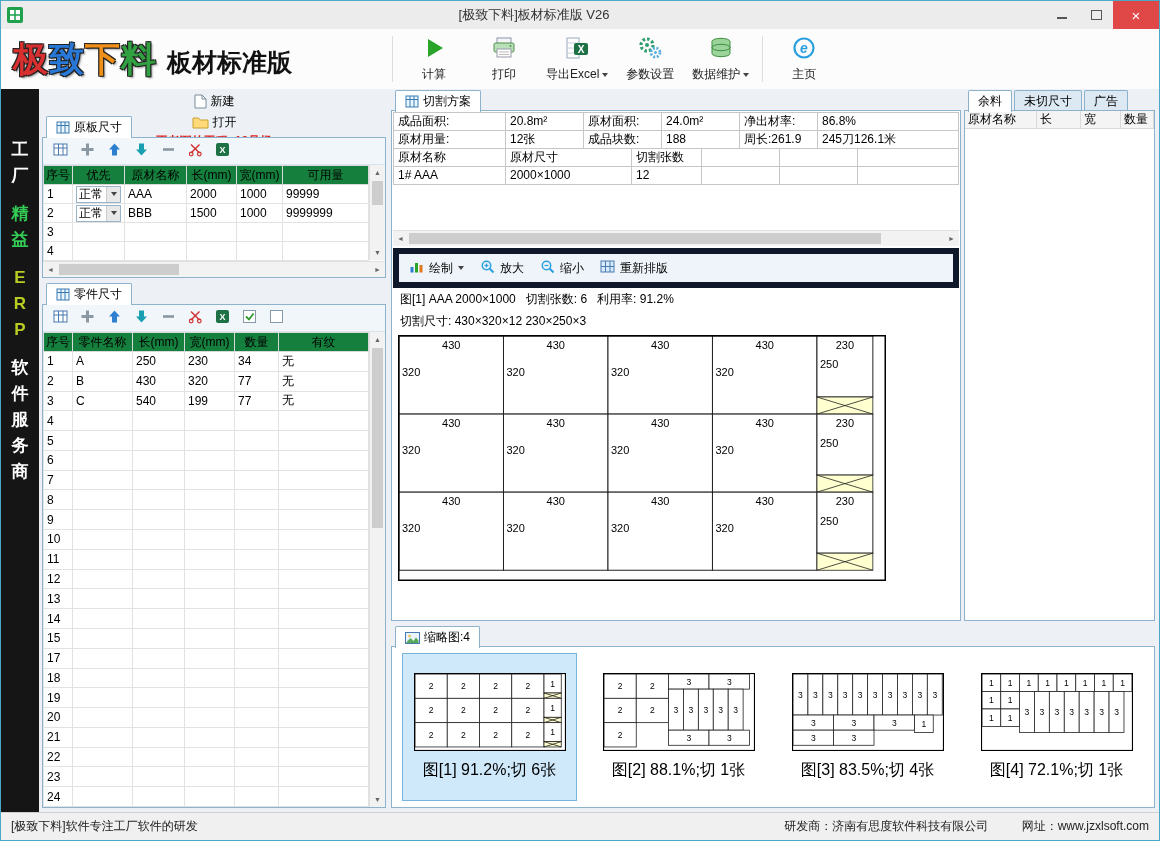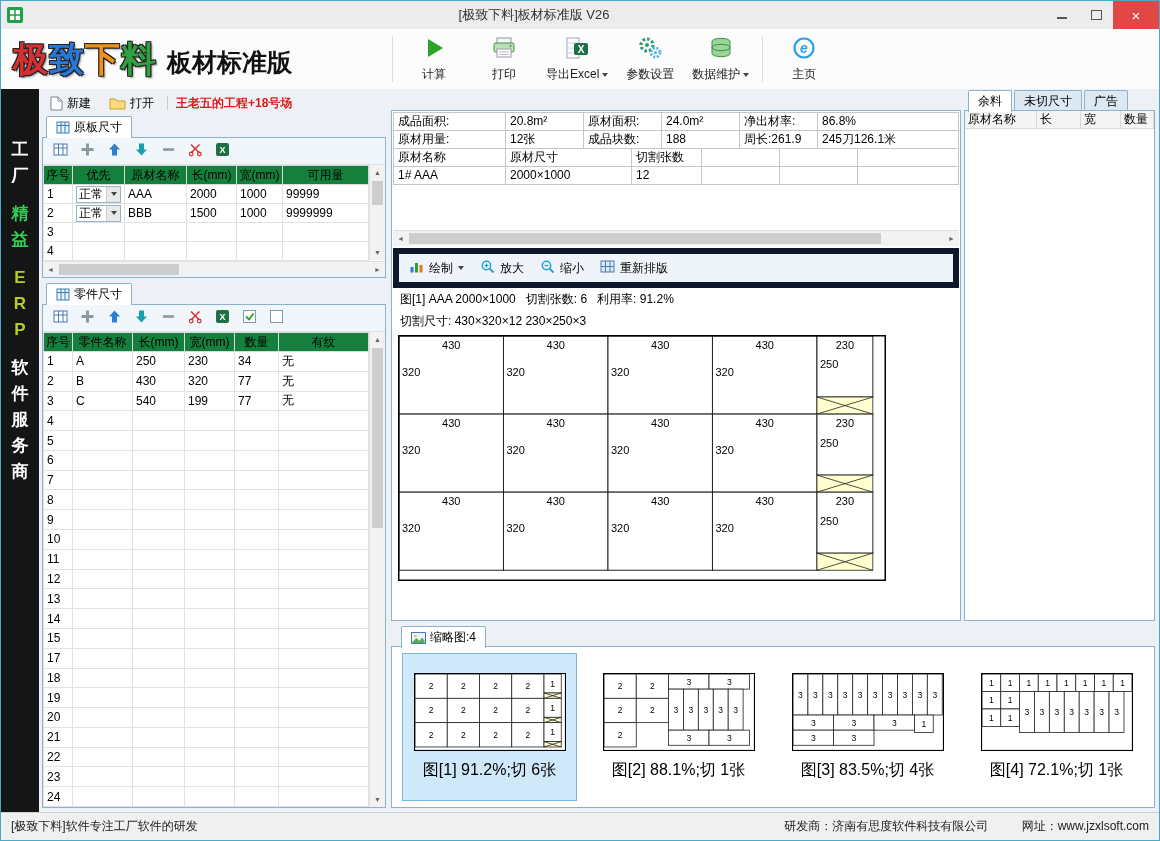--- a/index.html
+++ b/index.html
@@ -31,21 +31,21 @@
 
   
   .main{position:absolute;left:0;top:88px;right:0;bottom:28px;background:#edf1f5;}
 
   
   .side-black{position:absolute;left:0;top:0;bottom:0;width:38px;background:#151515;padding-top:48px;box-sizing:border-box;}
   .side-ch{text-align:center;font-size:17px;font-weight:bold;line-height:26px;}
 
   
   .left-panel{position:absolute;left:38px;top:0;width:350px;bottom:0;padding:2px 3px;box-sizing:border-box;}
-  .file-bar{height:24px;display:flex;align-items:center;gap:8px;padding:0 3px;}
+  .file-bar{height:24px;display:flex;align-items:center;padding:0 3px;flex-direction:column;}
   .fb-btn{display:flex;align-items:center;gap:4px;padding:1px 4px;border:1px solid transparent;}
   .fb-div{width:1px;height:14px;background:#ccc;}
   .project-name{color:#e01818;font-weight:bold;}
 
   .tabstrip{display:flex;align-items:flex-end;height:22px;padding-left:4px;}
   .tab{display:inline-flex;align-items:center;gap:4px;height:21px;padding:0 9px;background:#dce9f3;border:1px solid #8db2cc;border-bottom:none;border-radius:2px 2px 0 0;margin-right:2px;margin-bottom:-1px;font-size:12px;}
   .tab.active{background:#fff;position:relative;z-index:2;}
   .tab-ico{display:flex;align-items:center;}
 
   .gbody{border:1px solid #8db2cc;background:#fff;position:relative;z-index:1;}
@@ -81,21 +81,21 @@
   .info-line{padding:3px 0 2px 8px;font-size:12px;white-space:pre;}
   .diagram{width:488px;height:246px;margin:3px 0 0 6px;}
 
   
   .right-panel{position:absolute;left:963px;top:0;right:4px;height:532px;}
   .rbody{position:absolute;left:0;right:0;top:21px;bottom:0;border:1px solid #8db2cc;background:#fff;}
   .rhead{display:grid;grid-template-columns:72px 44px 40px 1fr;}
   .rcol{background:#f4f4f4;border-right:1px solid #d9d9d9;border-bottom:1px solid #d9d9d9;height:17px;line-height:17px;padding:0 3px;font-size:12px;overflow:hidden;white-space:nowrap;}
 
   
-  .bottom-panel{position:absolute;left:390px;top:536px;right:4px;bottom:4px;padding-left:6px;}
+  .bottom-panel{position:absolute;left:390px;top:536px;right:4px;bottom:4px;}
   .bbody{position:absolute;left:0;right:0;top:21px;bottom:0;border:1px solid #8db2cc;background:#fff;display:flex;gap:14px;padding:6px 10px;box-sizing:border-box;}
   .thumb{width:180px;display:flex;flex-direction:column;align-items:center;justify-content:center;gap:9px;border:1px solid transparent;box-sizing:border-box;}
   .thumb.selected{background:#cfe9fa;border-color:#78b4dc;}
   .tdiag{width:152px;height:78px;}
   .tcap{font-size:16px;}
 
   
   .statusbar{position:absolute;left:0;right:0;bottom:0;height:28px;background:#f0f0f0;border-top:1px solid #d0d0d0;display:flex;align-items:center;padding:0 10px;box-sizing:border-box;}
   .sb-left{flex:1;color:#222;}
   .sb-right span{margin-left:30px;color:#222;}
@@ -673,20 +673,33 @@
                   <span class="sb-thumb-v" style="height:180px"></span>
                 </span>
               <span class="sb-a">▼</span>
             </div>
           </div>
         </div>
       </div>
     </div>
 
     <div class="center-panel">
+      <div class="tabstrip">
+        <div class="tab active">
+          <span class="tab-ico">
+              <svg width="14" height="13" viewBox="0 0 14 13">
+                <rect x="1" y="1" width="12" height="11" fill="#eaf6ff" stroke="#3a7ab0"></rect>
+                <line x1="1" y1="4.5" x2="13" y2="4.5" stroke="#3a7ab0"></line>
+                <line x1="5" y1="1" x2="5" y2="12" stroke="#3a7ab0"></line>
+                <line x1="9" y1="1" x2="9" y2="12" stroke="#3a7ab0"></line>
+              </svg>
+            </span>
+          <span>切割方案</span>
+        </div>
+      </div>
       <div class="cbody">
         <div class="statwrap">
           <div id="stats-grid">
               <div class="scell">成品面积:</div>
               <div class="scell">20.8m²</div>
               <div class="scell">原材面积:</div>
               <div class="scell">24.0m²</div>
               <div class="scell">净出材率:</div>
               <div class="scell">86.8%</div>
               <div class="scell">原材用量:</div>

